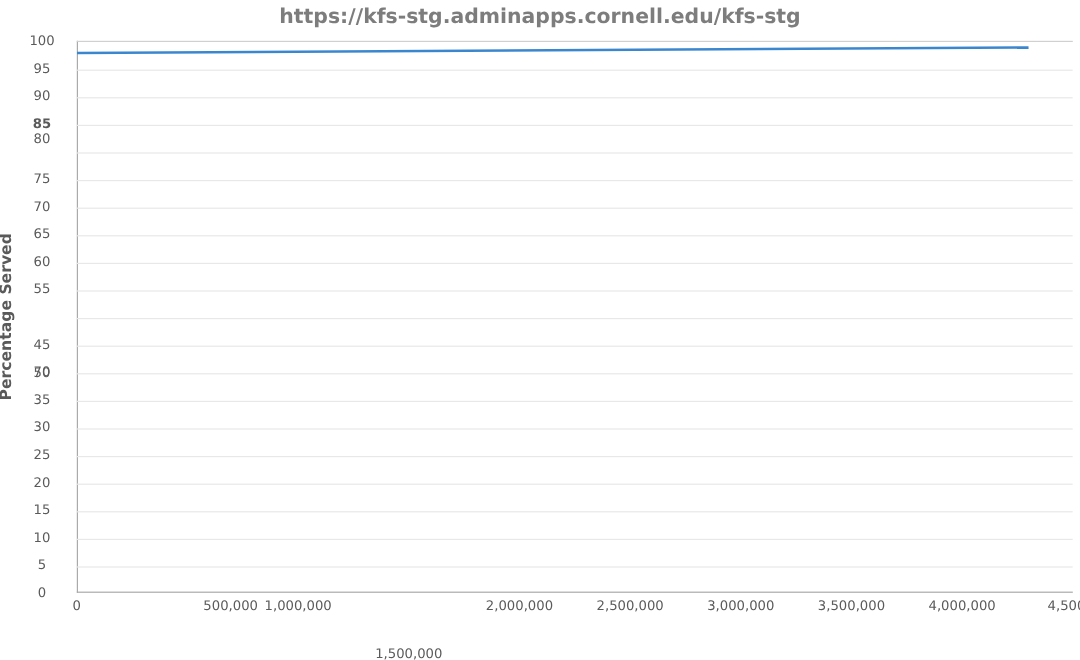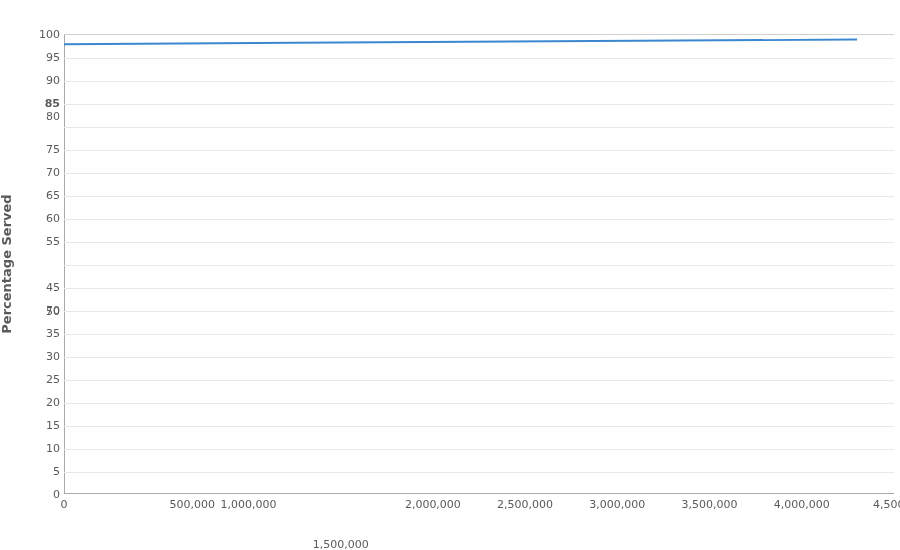--- a/index.html
+++ b/index.html
@@ -49,21 +49,21 @@
     left: 64px;
     top: 34px;
     width: 0;
     height: 460px;
     border-left: 1px solid #aaaaaa;
   }
   .y-tick {
     position: absolute;
     right: 840px; 
     width: 50px;
-    text-align: right;
+    text-align: center;
     font-size: 11px;
     color: #5a5a5a;
     transform: translateY(-50%);
   }
   .x-tick {
     position: absolute;
     top: 498px;
     font-size: 11px;
     color: #5a5a5a;
     transform: translateX(-50%);
@@ -104,20 +104,21 @@
   .series-line line {
     stroke: #3a87cf;
     stroke-width: 2;
   }
 </style>
 </head>
 <body>
 
 <div class="chart-container">
 
+  <div class="title">https://kfs-stg.adminapps.cornell.edu/kfs-stg</div>
 
   <div class="y-axis-line"></div>
 
   <div class="plot-area" id="plot-area">
 
     <svg class="series-line" id="series-svg" preserveAspectRatio="none" viewBox="0 0 830 460">
         <line x1="0" y1="9.199999999999989" x2="793.1111111111112" y2="4.600000000000023" stroke="#3a87cf" stroke-width="2"></line>
       </svg>
   <div class="gridline" style="top: 437px;"></div>
       <div class="gridline" style="top: 414px;"></div>

